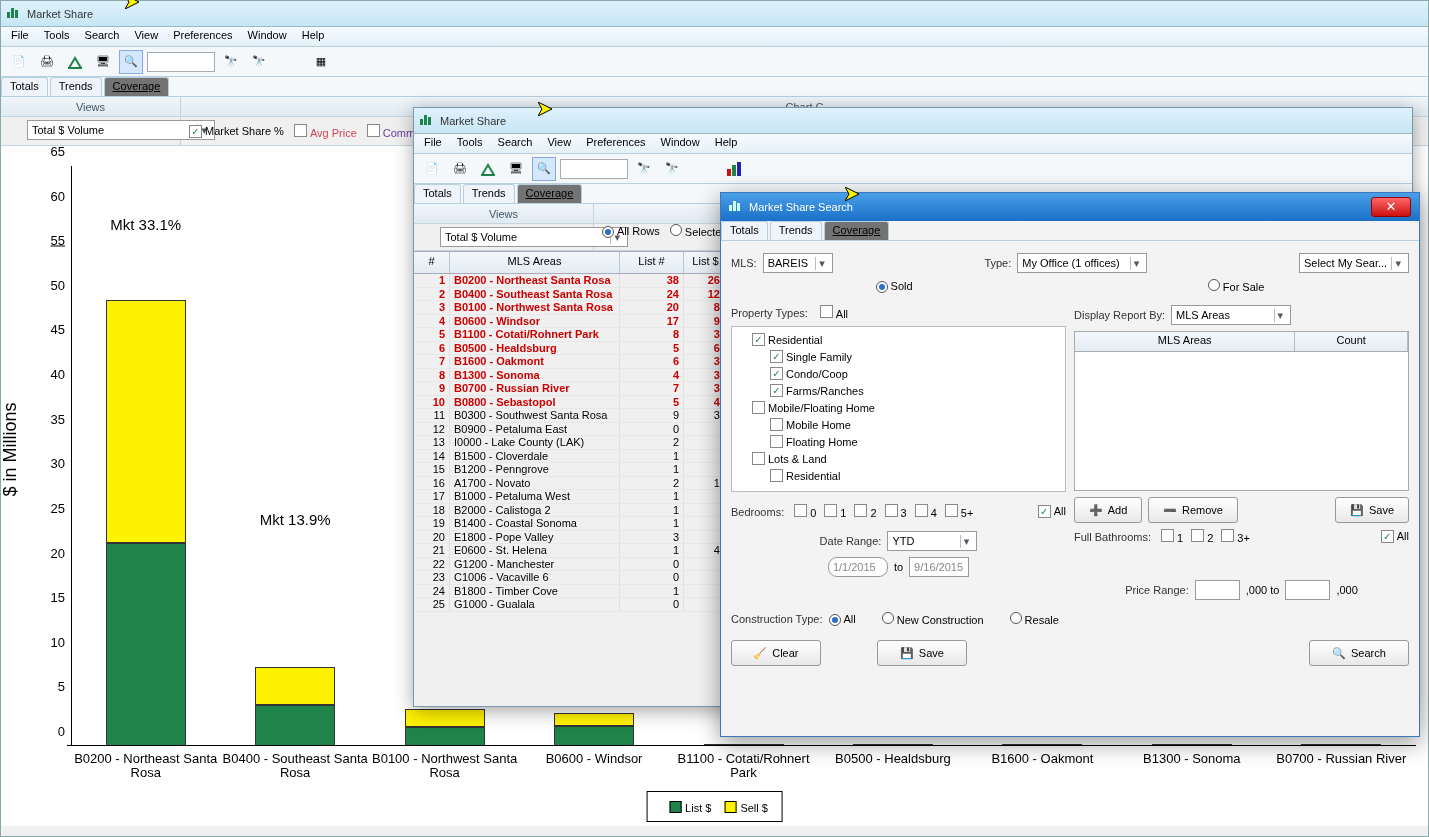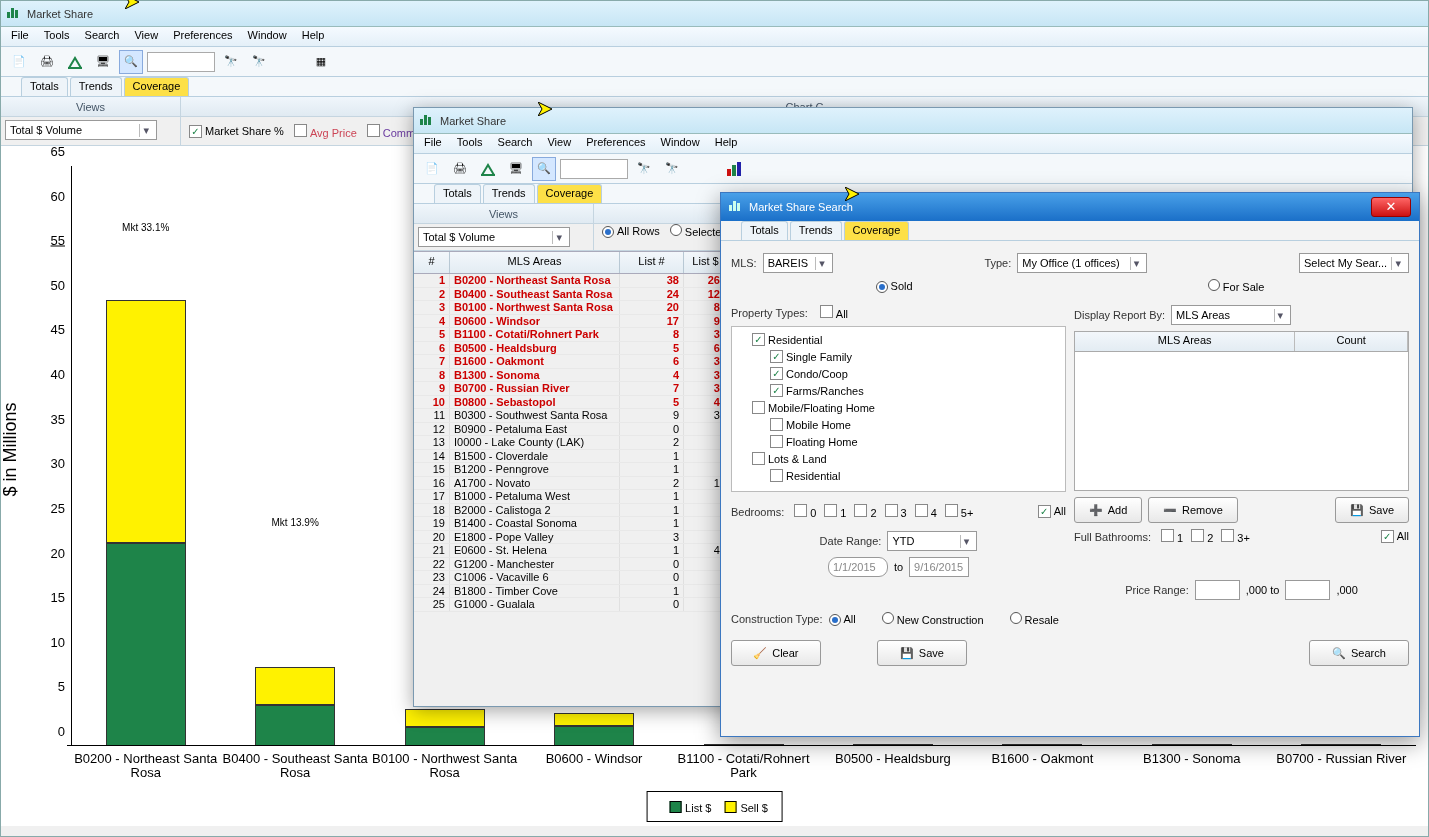--- a/index.html
+++ b/index.html
@@ -10,40 +10,40 @@
 .titlebar { height: 26px; background: linear-gradient(#dff2fc,#c7e6f5); display: flex; align-items: center; padding: 0 6px; border-bottom: 1px solid #9bb; }
 .app-icon { width: 14px; height: 12px; margin-right: 6px; }
 .app-icon span { display:inline-block;width:3px;margin-right:1px;background:#1e8449; }
 .title-text { color: #333; }
 .menubar { height: 20px; background: linear-gradient(#f5faff,#e4f0f8); border-bottom: 1px solid #b8cfdf; padding: 0 4px; }
 .menubar span { display: inline-block; padding: 2px 6px; cursor: default; }
 .toolbar { height: 30px; background: #f4f8fb; border-bottom: 1px solid #b8cfdf; display: flex; align-items: center; padding: 2px 6px; gap: 4px; }
 .tb-btn { width: 24px; height: 24px; border: 1px solid transparent; display:flex;align-items:center;justify-content:center; }
 .tb-sel { border:1px solid #88aadd; background:#d4e7ff; }
 .tb-input { width: 68px; height: 20px; border:1px solid #aaa; background:#fff; }
-.tabs { height: 20px; display:flex; padding: 0 20px; border-bottom:1px solid #b8cfdf; background:#f4f8fb;}
+.tabs { height: 20px; display:flex; padding: 0 0; border-bottom:1px solid #b8cfdf; background:#f4f8fb;}
 .tab { padding: 2px 8px; border:1px solid #b8cfdf; border-bottom:none; background:#eef4f9; margin-right:2px; border-radius:3px 3px 0 0; cursor:default;}
-.tab.active { background:#fde047; }
+.tab.active { background:#737373;text-decoration:underline; }
 .panel-header { height: 20px; background: linear-gradient(#f0f6fb,#e0eaf2); border-bottom:1px solid #c5d5e0; text-align:center; line-height:20px; color:#456;}
 .views-area { display:flex; border-bottom:1px solid #c5d5e0;}
 .views-left { width: 180px; border-right:1px solid #c5d5e0;}
-.views-select { width: 152px; height:20px; margin:3px 4px; border:1px solid #888; background:#fff; padding:0 4px;}
+.views-select { width: 188px; height:20px; margin:3px 26px; border:1px solid #888; background:#fff; padding:0 4px;}
 .views-right { flex:1; display:flex; align-items:center; padding:0 8px; gap:10px; height:28px;}
 .chk { width:13px;height:13px;border:1px solid #888;background:#fff;display:inline-flex;align-items:center;justify-content:center;margin-right:3px;}
 .chk.on::after{content:"✓";font-size:10px;color:#1e8449;}
 
 
 .chart-area { position: relative; background:#fff; height: 680px; }
 .y-axis-label { position:absolute; left:20px; top:50%; transform:rotate(-90deg) translateY(-50%); transform-origin:left center; font-size:18px; color:#000;}
 .chart-plot { position:absolute; left:70px; top:20px; right:12px; bottom:80px; }
 .y-tick { position:absolute; right:100%; padding-right:6px; font-size:13px; transform:translateY(-50%);}
 .bar-group { position:absolute; bottom:0; width: 80px; }
 .bar-seg { position:absolute; width:100%; border:1px solid #333;}
 .bar-label { position:absolute; top:100%; width:160px; left:50%; transform:translateX(-50%); text-align:center; font-size:13px; padding-top:6px; line-height:14px;}
-.mkt-label { position:absolute; bottom:100%; left:50%; transform:translateX(-50%); font-size:10px; white-space:nowrap; padding-bottom:4px;}
+.mkt-label { position:absolute; bottom:100%; left:50%; transform:translateX(-50%); font-size:15px; white-space:nowrap; padding-bottom:4px;}
 .legend { position:absolute; left:50%; transform:translateX(-50%); bottom:4px; border:1px solid #000; padding:4px 14px; background:#fff; font-size:18px;}
 .legend-sq { display:inline-block; width:12px;height:12px;border:1px solid #000;margin:0 4px 0 8px;vertical-align:middle;}
 .cursor-yellow { position:absolute; width:12px; height:12px; pointer-events:none;}
 .cursor-yellow svg{width:14px;height:14px;}
 
 
 .win2 { position:absolute; left:413px; top:107px; width:1000px; height:600px; background:#f0f0f0; border:1px solid #7a99b0; box-shadow:0 4px 18px rgba(0,0,0,.35);}
 .win2 .menubar, .win2 .toolbar, .win2 .tabs {  }
 .tb-chart-icon{width:16px;height:16px;}
 .grid-opts { flex:1; display:flex; align-items:center; gap:10px; padding:0 8px;}

